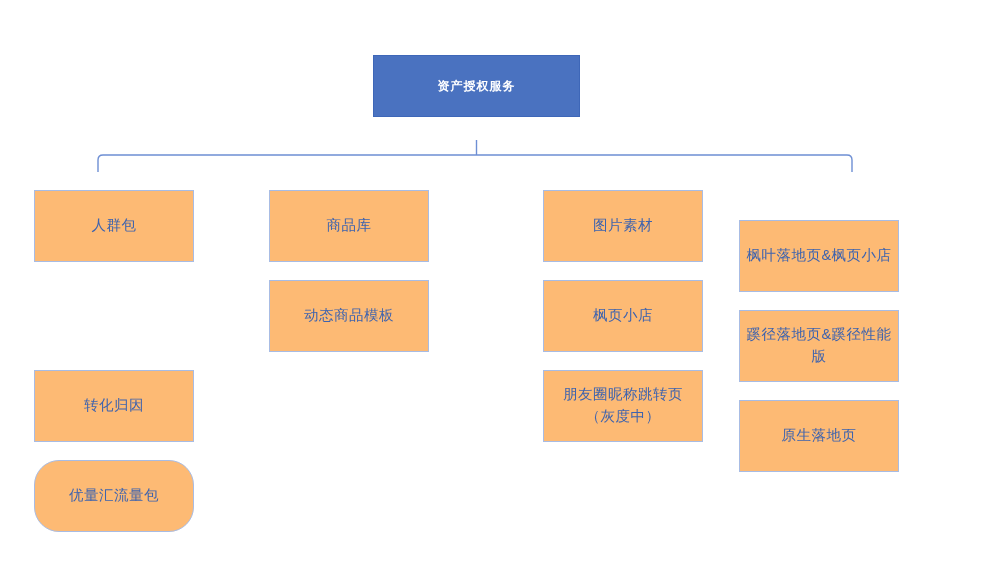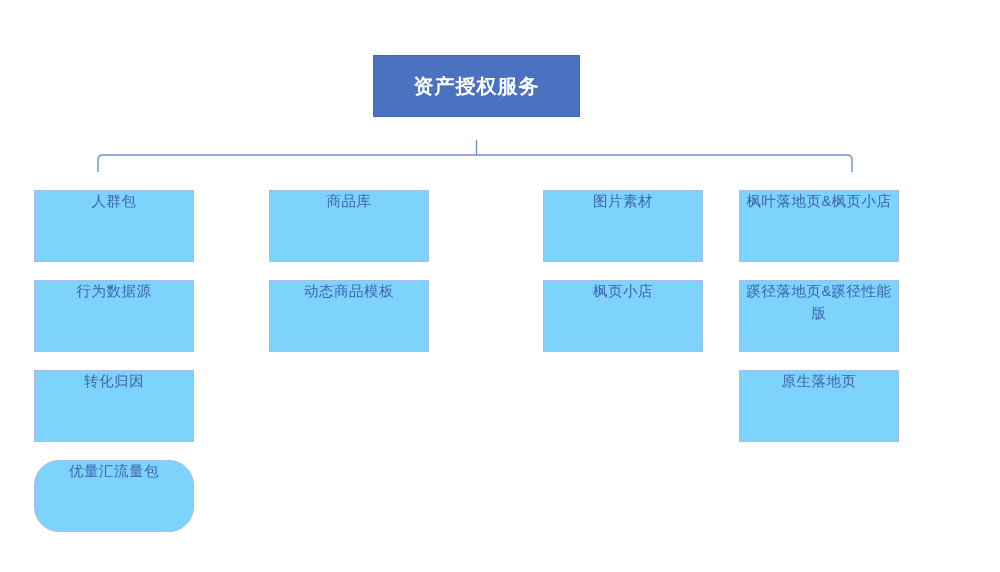--- a/index.html
+++ b/index.html
@@ -33,21 +33,21 @@
     background: #4A72C0;
     border: 1px solid #3E67B8;
     box-sizing: border-box;
     display: flex;
     align-items: center;
     justify-content: center;
     box-shadow: 0 0 0 1px rgba(255,255,255,0.0);
   }
   .root-node .root-label {
     color: #ffffff;
-    font-size: 20px;
+    font-size: 12px;
     font-weight: bold;
     letter-spacing: 1px;
     line-height: 1.25;
     text-align: center;
   }
 
   
   #connectors {
     position: absolute;
     left: 0;
@@ -55,41 +55,42 @@
     width: 1000px;
     height: 572px;
     pointer-events: none;
   }
 
   
   .leaf-box {
     position: absolute;
     width: 160px;
     height: 72px;
-    background: #7dd3fc;
+    background: #fdba74;
     border: 1px solid #A8BCE4;
     box-sizing: border-box;
     display: flex;
+    align-items: center;
     justify-content: center;
     padding: 0 6px;
   }
   .leaf-box .leaf-label {
     color: #3E63AE;
     font-size: 14.5px;
     line-height: 1.5;
     text-align: center;
     letter-spacing: 0.5px;
     word-break: break-all;
   }
 
   
   .col-1 { left: 34px; }
   .col-2 { left: 269px; }
   .col-3 { left: 504px; margin-left: 39px; }
-  .col-4 { left: 739px; }
+  .col-4 { left: 739px; margin-top: 30px; }
 
   
   .row-1 { top: 190px; }
   .row-2 { top: 280px; }
   .row-3 { top: 370px; }
   .row-4 { top: 460px; border-radius: 25px; }
 </style>
 </head>
 <body>
 
@@ -102,43 +103,43 @@
     <path d="M 98 172 L 98 160 Q 98 155 103 155 L 847 155 Q 852 155 852 160 L 852 172" stroke="#6E8FD4" stroke-width="1.4" fill="none"></path>
   </svg>
 
   <div class="root-node">
     <span class="root-label">资产授权服务</span>
   </div>
 
   <div class="leaf-box col-1 row-1">
     <span class="leaf-label">人群包</span>
   </div>
-  <div class="leaf-box col-1 row-2">
-    <span class="leaf-label">行为数据源</span>
-  </div>
   <div class="leaf-box col-1 row-3">
     <span class="leaf-label">转化归因</span>
   </div>
   <div class="leaf-box col-1 row-4">
     <span class="leaf-label">优量汇流量包</span>
   </div>
 
   <div class="leaf-box col-2 row-1">
     <span class="leaf-label">商品库</span>
   </div>
   <div class="leaf-box col-2 row-2">
     <span class="leaf-label">动态商品模板</span>
   </div>
 
   <div class="leaf-box col-3 row-1">
     <span class="leaf-label">图片素材</span>
   </div>
   <div class="leaf-box col-3 row-2">
     <span class="leaf-label">枫页小店</span>
   </div>
+  <div class="leaf-box col-3 row-3">
+    <span class="leaf-label">朋友圈昵称跳转页（灰度中）</span>
+  </div>
 
   <div class="leaf-box col-4 row-1">
     <span class="leaf-label">枫叶落地页&amp;枫页小店</span>
   </div>
   <div class="leaf-box col-4 row-2">
     <span class="leaf-label">蹊径落地页&amp;蹊径性能版</span>
   </div>
   <div class="leaf-box col-4 row-3">
     <span class="leaf-label">原生落地页</span>
   </div>

